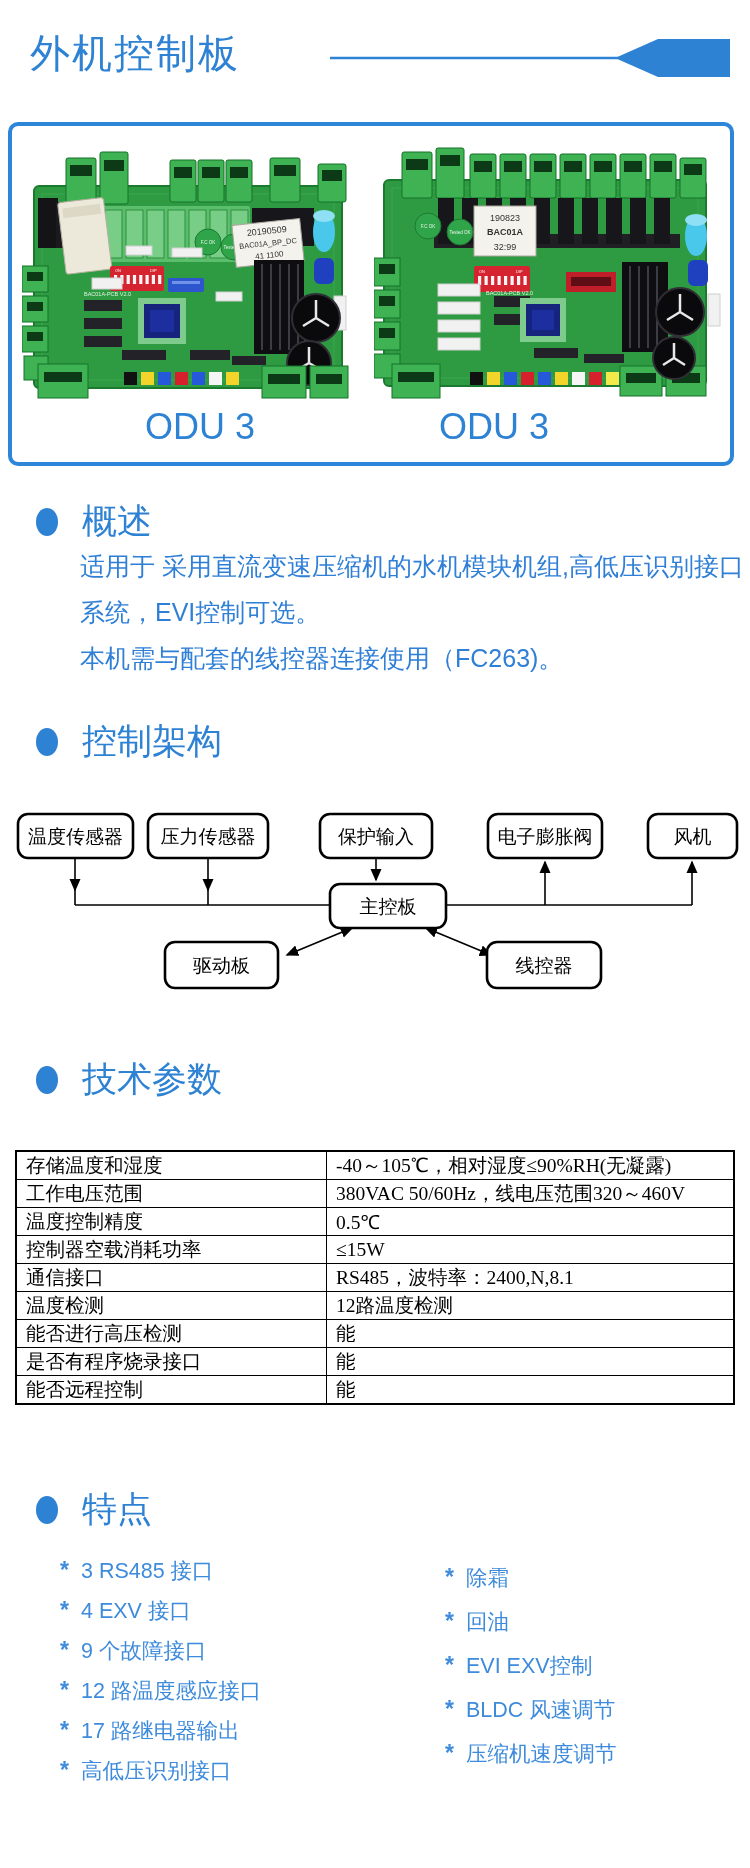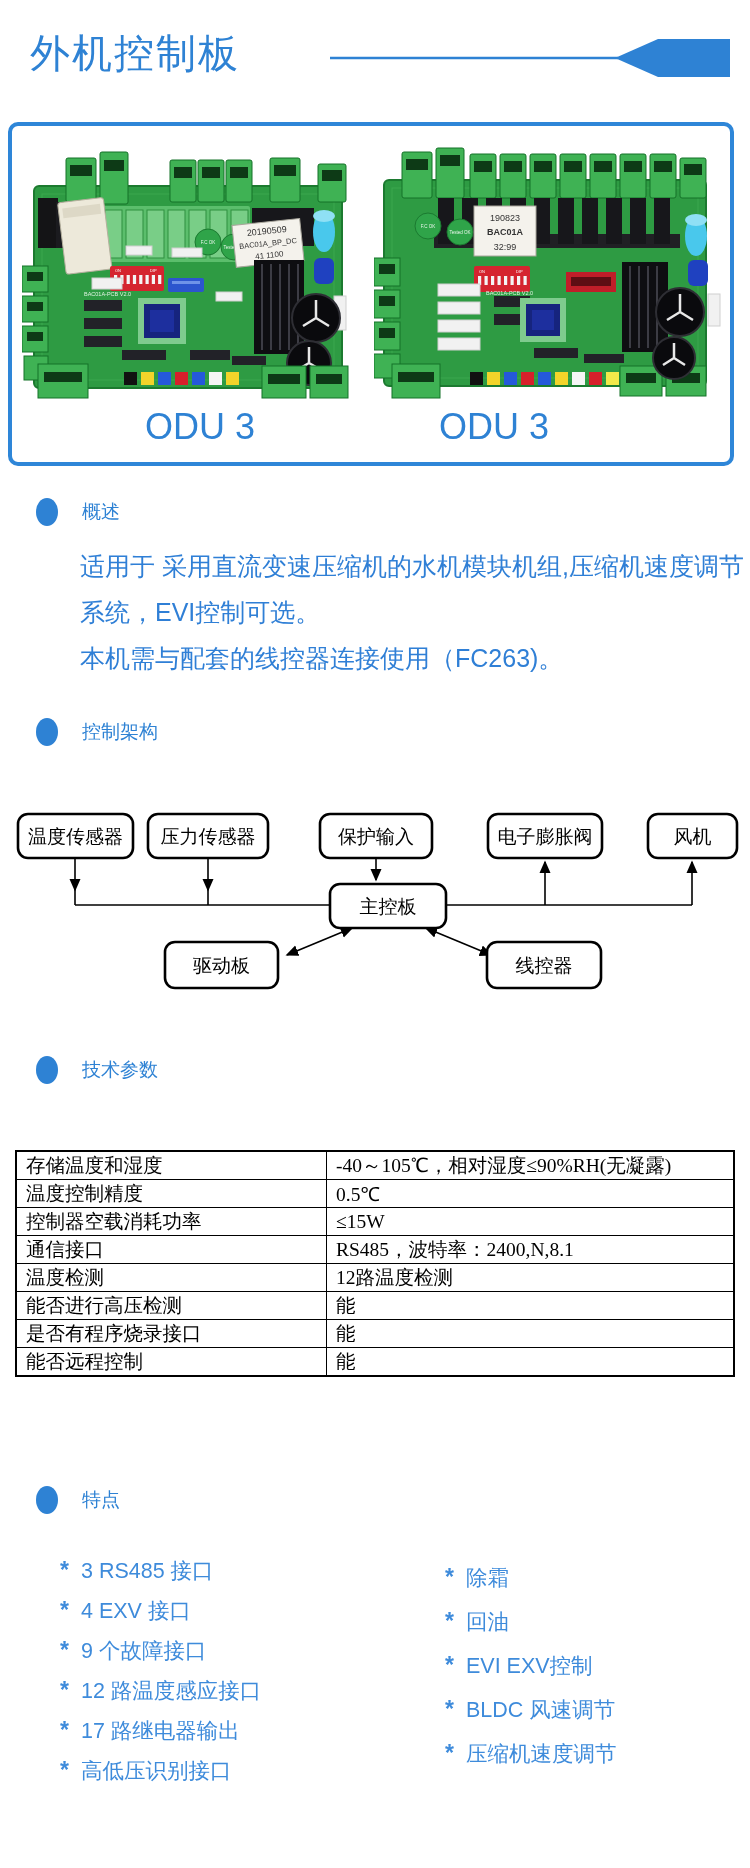--- a/index.html
+++ b/index.html
@@ -8,21 +8,21 @@
         font-family:"Liberation Sans",sans-serif;}
   .title{position:absolute;left:30px;top:26px;font-size:40px;font-weight:normal;
          color:var(--accent);letter-spacing:2px;}
   .hdr-deco{position:absolute;left:318px;top:32px;}
   .panel{position:absolute;left:8px;top:122px;width:718px;height:336px;
          border:4px solid var(--accent2);border-radius:10px;background:#fff;}
   .board{position:absolute;}
   .odu-label{position:absolute;font-size:36px;color:var(--accent);text-align:center;width:220px;}
   .sec{position:absolute;left:36px;display:flex;align-items:center;}
   .bullet{width:22px;height:28px;border-radius:50%;background:var(--accent);margin-right:24px;}
-  .sec .txt{font-size:19px;color:var(--accent);}
+  .sec .txt{font-size:35px;color:var(--accent);}
   .ovline{position:absolute;left:80px;font-size:25px;color:var(--ovblue);white-space:nowrap;}
   .diagram{position:absolute;left:0;top:798px;}
   table.specs{position:absolute;left:15px;top:1150px;width:720px;border-collapse:collapse;
       table-layout:fixed;border:2px solid #000;font-family:"Liberation Serif",serif;
       font-size:19.5px;color:#000;}
   table.specs td{border:1px solid #000;height:24.8px;padding:0 4px 0 9px;overflow:hidden;
       white-space:nowrap;}
   td.c1{width:296px;}
   ul.feat{position:absolute;margin:0;padding:0;list-style:none;}
   ul.feat li{white-space:nowrap;color:var(--featblue);font-size:21.5px;}
@@ -300,21 +300,21 @@
     </svg>
 
     <div class="odu-label" style="left:78px;top:280px">ODU 3</div>
     <div class="odu-label" style="left:372px;top:280px">ODU 3</div>
   </div>
 
   <div class="sec" style="top:498px">
     <div class="bullet"></div>
     <div class="txt">概述</div>
   </div>
-  <div class="ovline" style="top:550px">适用于 采用直流变速压缩机的水机模块机组,压缩机速度调节</div>
+  <div class="ovline" style="top:550px">适用于 采用直流变速压缩机的水机模块机组,高低压识别接口</div>
   <div class="ovline" style="top:596px">系统，EVI控制可选。</div>
   <div class="ovline" style="top:642px">本机需与配套的线控器连接使用（FC263)。</div>
 
   <div class="sec" style="top:718px">
     <div class="bullet"></div>
     <div class="txt">控制架构</div>
   </div>
 
   <svg class="diagram" width="750" height="205" viewBox="0 0 750 205">
     <defs>
@@ -362,20 +362,24 @@
     <div class="txt">技术参数</div>
   </div>
 
   <table class="specs">
     <tbody>
       <tr>
           <td class="c1">存储温度和湿度</td>
           <td>-40～105℃，相对湿度≤90%RH(无凝露)</td>
         </tr>
       <tr>
+          <td class="c1">工作电压范围</td>
+          <td>380VAC  50/60Hz，线电压范围320～460V</td>
+        </tr>
+      <tr>
           <td class="c1">温度控制精度</td>
           <td>0.5℃</td>
         </tr>
       <tr>
           <td class="c1">控制器空载消耗功率</td>
           <td>≤15W</td>
         </tr>
       <tr>
           <td class="c1">通信接口</td>
           <td>RS485，波特率：2400,N,8.1</td>

